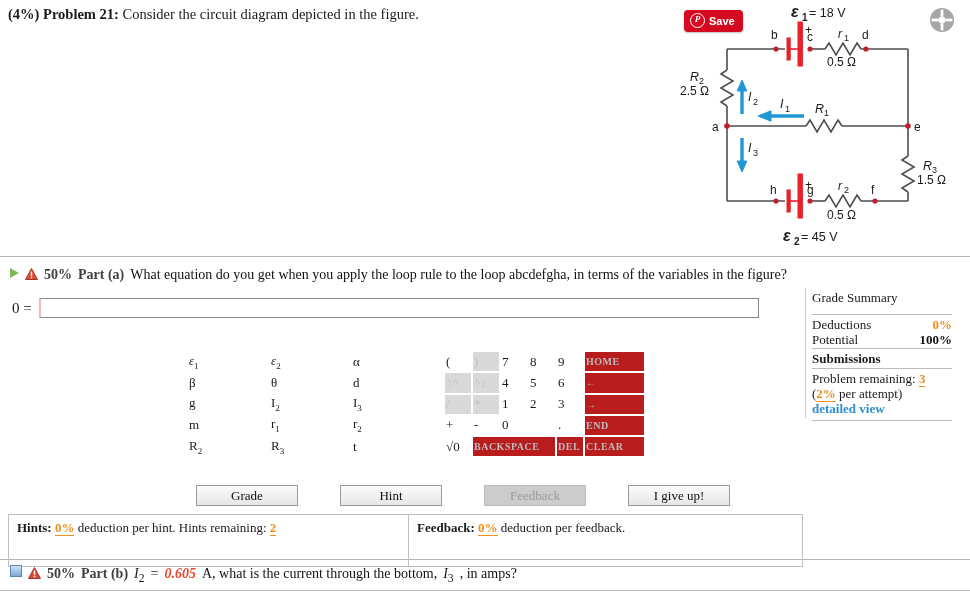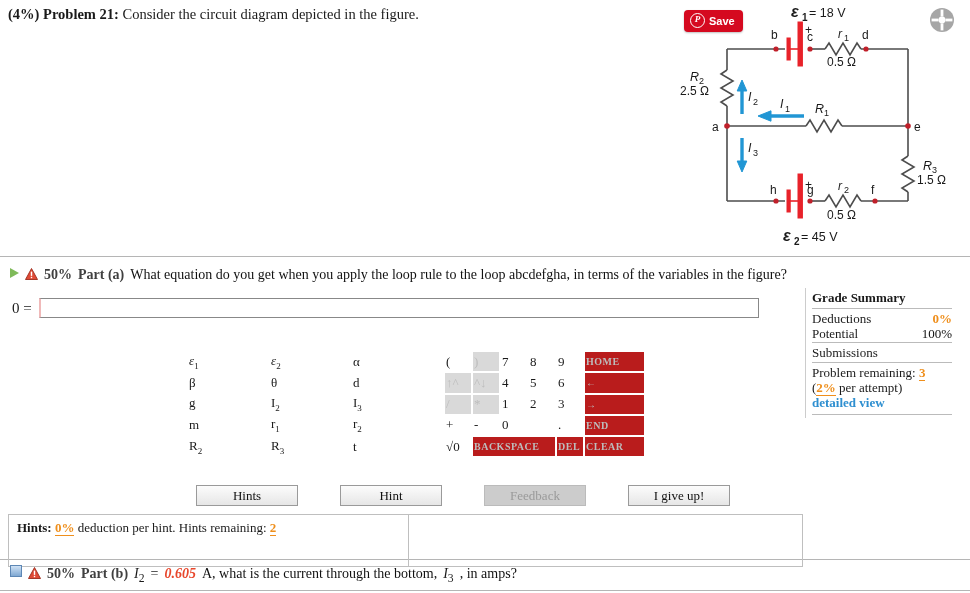--- a/index.html
+++ b/index.html
@@ -132,35 +132,35 @@
   }
 
   
   #grade-summary {
     position: absolute;
     left: 812px; top: 290px;
     width: 140px;
     font-size: 13px;
   }
   #grade-summary .gs-title {
-    font-weight: bold;
-    margin-bottom: 2px;
+    font-weight: normal;
+    margin-bottom: 8px;
   }
   #grade-summary .gs-rule {
     border-top: 1px solid #bbbbbb;
     margin: 1px 0 2px 0;
   }
   .gs-row {
     display: flex; justify-content: space-between;
     line-height: 15px;
   }
   .val-orange { color: #ef8f1c; font-weight: bold; }
-  .val-black  { color: #111; font-weight: normal; text-align: center; }
+  .val-black  { color: #111; font-weight: bold; text-align: center; }
   #grade-summary .gs-sub-title {
-    font-weight: normal;
+    font-weight: bold;
   }
   .gs-line { line-height: 15px; }
   .underline-orange {
     color: #ef8f1c; font-weight: bold;
     border-bottom: 1px solid #ef8f1c;
   }
   #detailed-view {
     color: #2e8fd0; font-weight: bold;
     cursor: pointer; line-height: 16px;
   }
@@ -508,31 +508,35 @@
           <td>√0</td>
           <td class="nav disabled" colspan="3">BACKSPACE</td>
           <td class="nav disabled" style="width: 24px; font-size: 10px;">DEL</td>
           <td class="nav disabled">CLEAR</td>
         </tr>
       </tbody>
     </table>
 </div>
 
 <div id="action-buttons">
-  <button class="act-btn">Hints</button>
+  <button class="act-btn">Grade</button>
   <button class="act-btn">Hint</button>
   <button class="act-btn disabled">Feedback</button>
   <button class="act-btn">I give up!</button>
 </div>
 
 <div id="hint-bar">
   <div id="hints-cell">
     <span class="bold-lbl">Hints:</span>
     <span class="underline-orange">0%</span><span> deduction per hint. Hints remaining:</span>
     <span class="underline-orange">2</span>
+  </div>
+  <div id="feedback-cell">
+    <span class="bold-lbl">Feedback:</span>
+    <span class="underline-orange">0%</span><span> deduction per feedback.</span>
   </div>
 </div>
 
 <div id="part-b-header">
   <span class="part-toggle-sq"></span>
   <svg class="warn-icon" width="13" height="12" viewBox="0 0 13 12">
     <polygon points="6.5,0.5 12.5,11.5 0.5,11.5" fill="#e04a35" stroke="#9b2a1b" stroke-width="0.9"></polygon>
     <rect x="5.8" y="3.6" width="1.4" height="4.3" fill="#ffffff"></rect>
     <rect x="5.8" y="8.8" width="1.4" height="1.4" fill="#ffffff"></rect>
   </svg>

